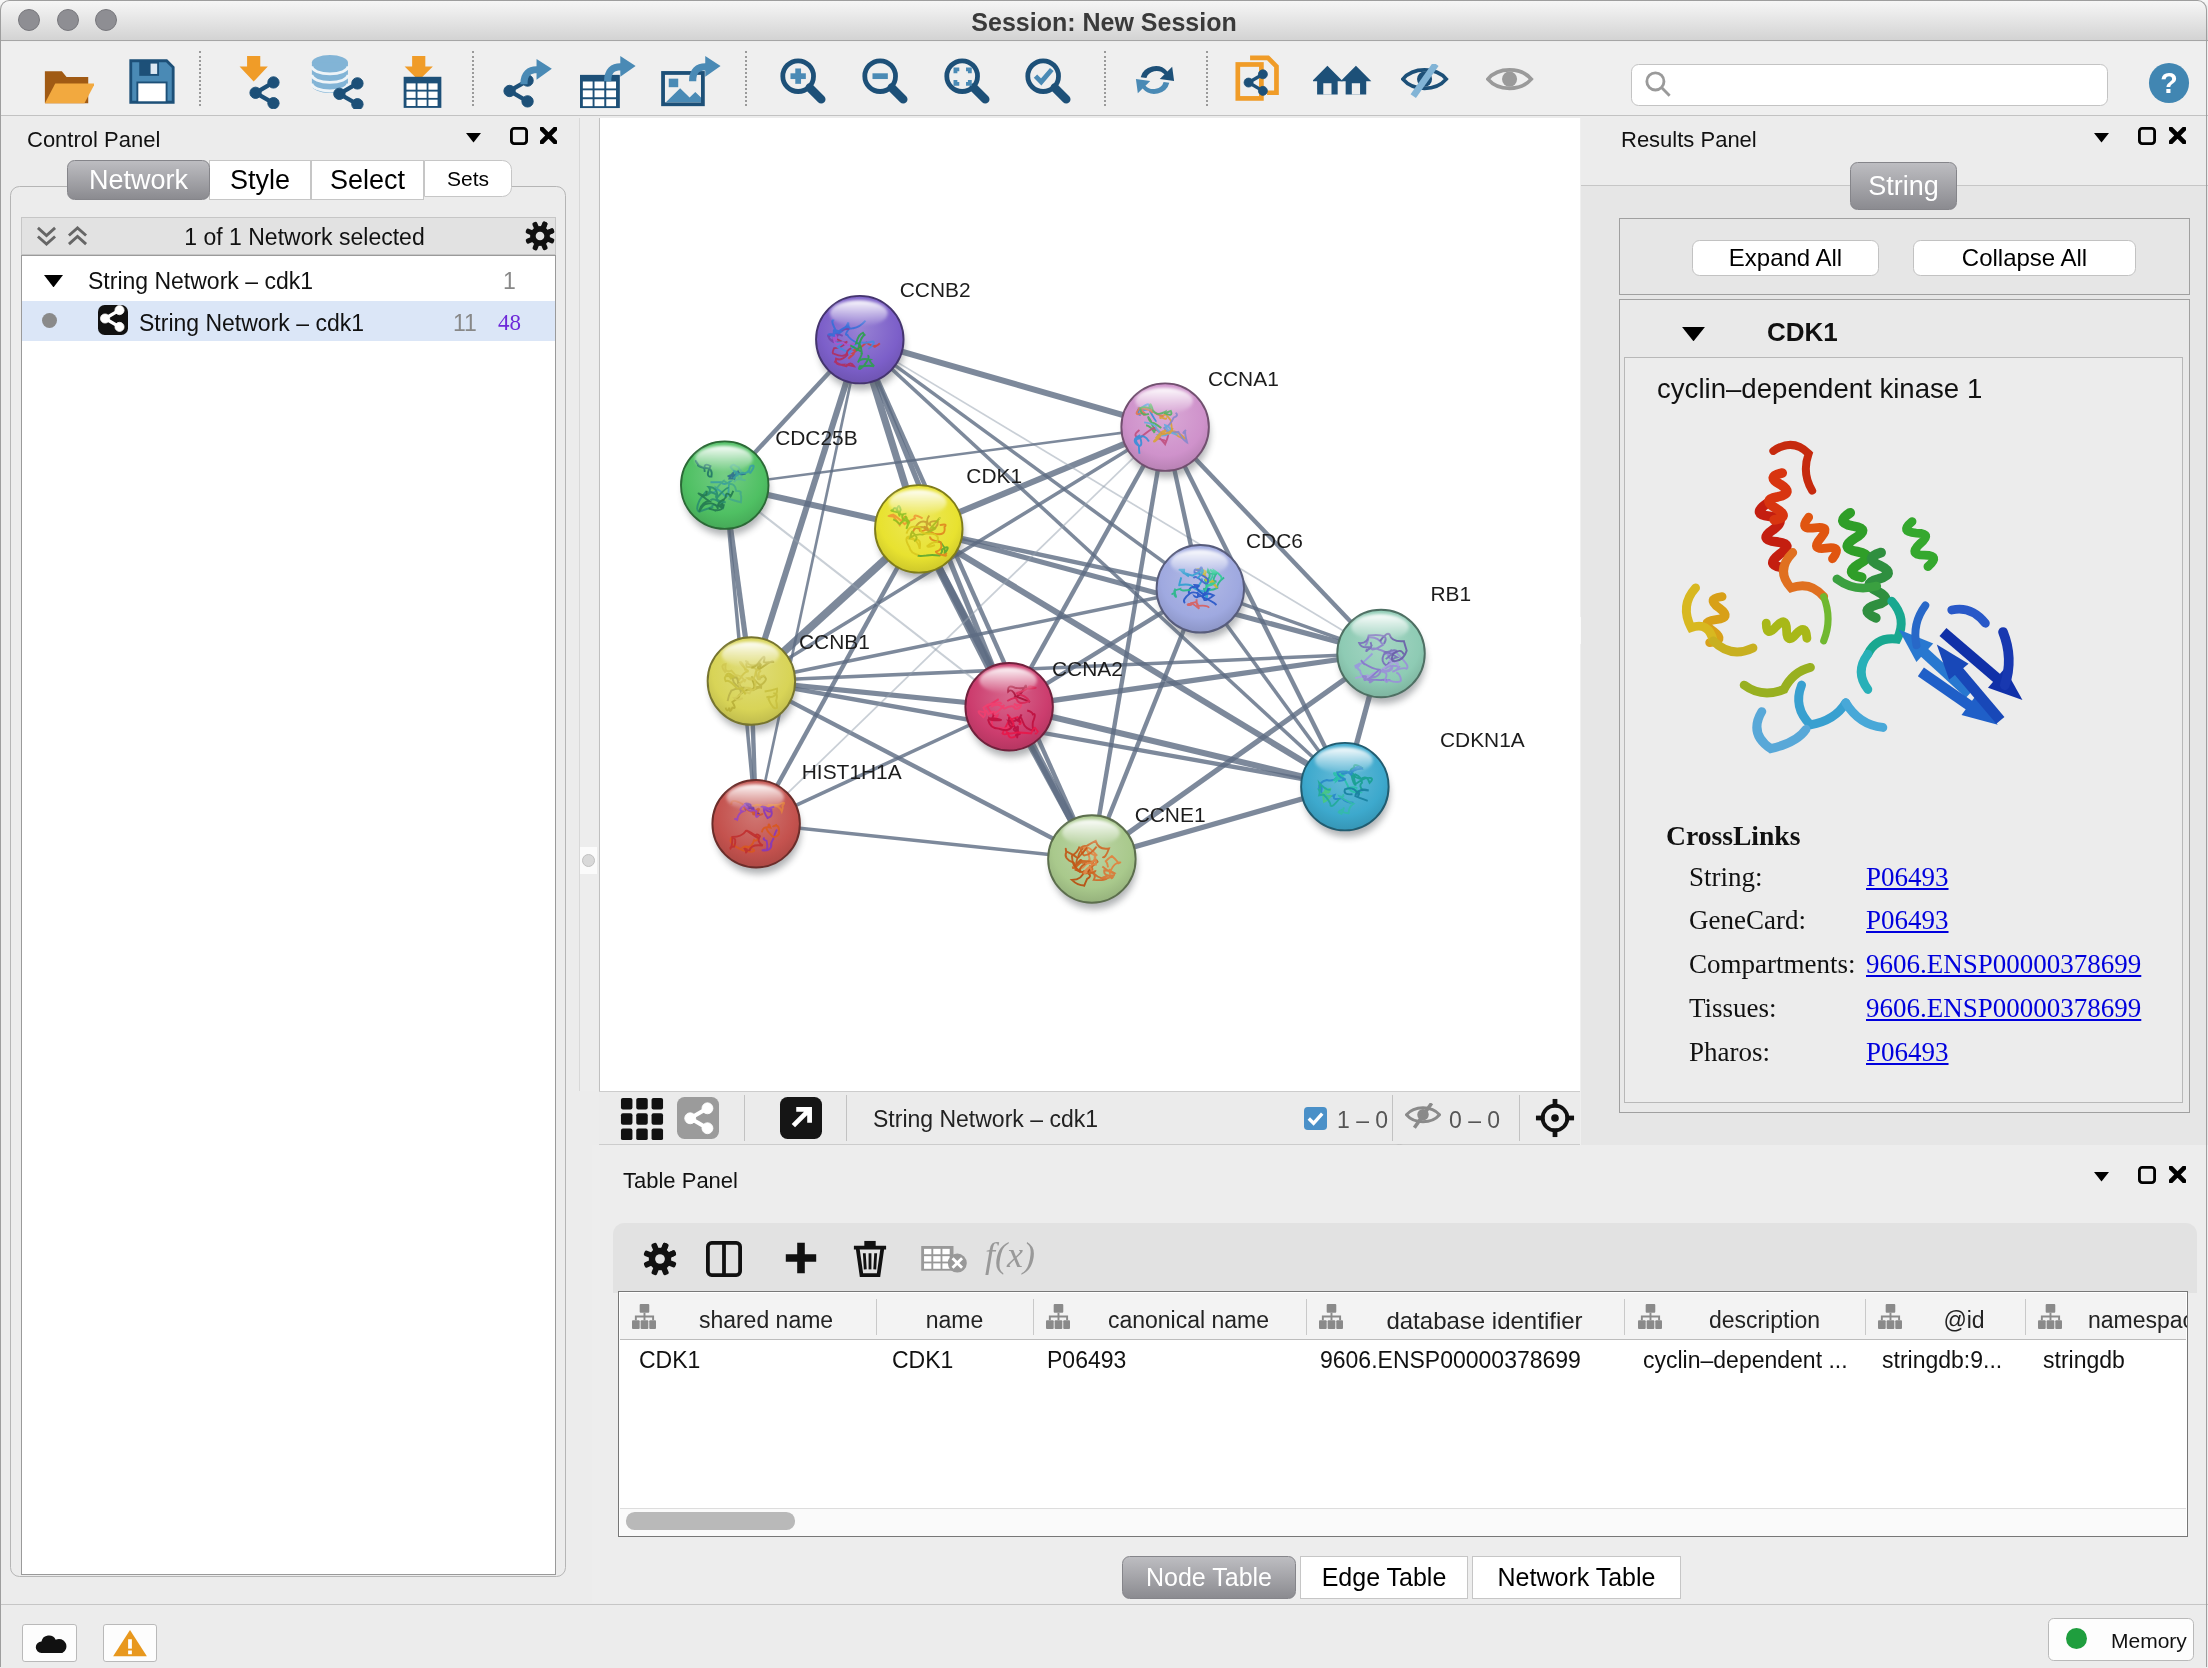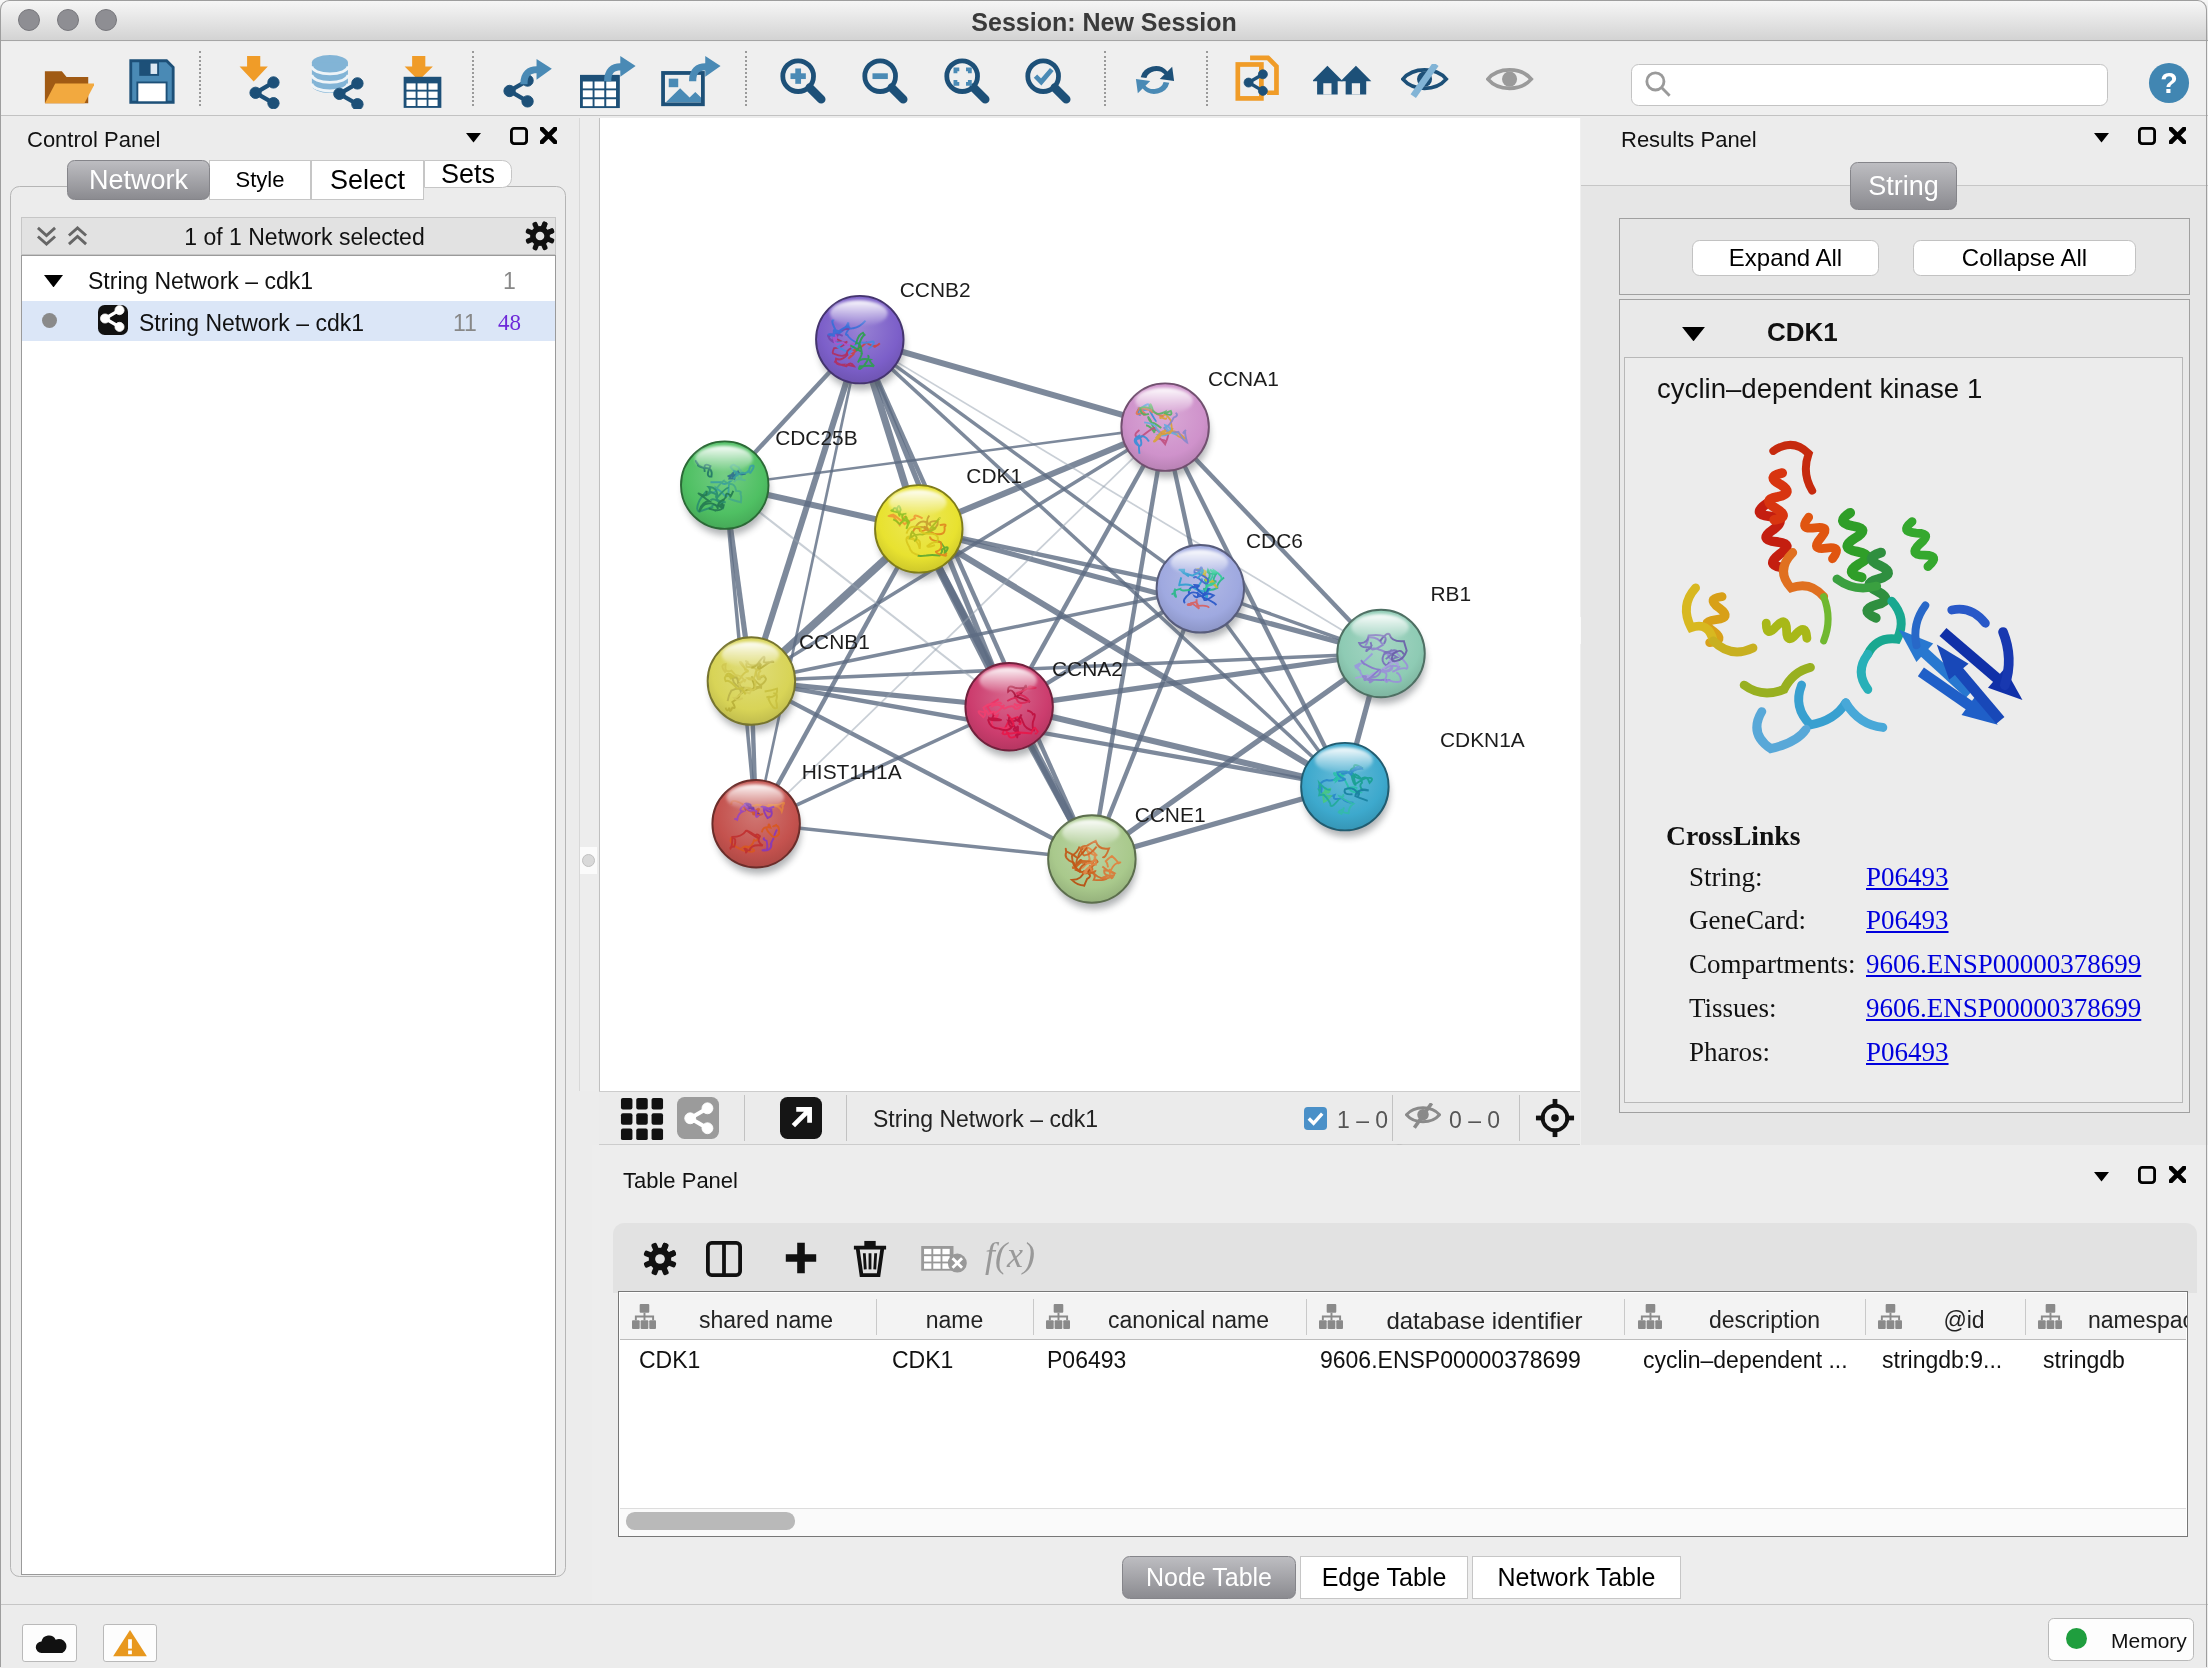--- a/index.html
+++ b/index.html
@@ -172,23 +172,23 @@
     <path d="M0 0 L16 0 L8 10 Z" fill="#000"></path>
   </svg>
 <svg style="position:absolute;left:510px;top:127px;" width="18" height="18" viewBox="0 0 19 19">
     <rect x="1.5" y="1.5" width="16" height="16" rx="3" fill="none" stroke="#000" stroke-width="3"></rect>
   </svg>
 <svg style="position:absolute;left:540px;top:127px;" width="17" height="17" viewBox="0 0 18 18">
     <path d="M2 2 L16 16 M16 2 L2 16" stroke="#000" stroke-width="5" stroke-linecap="round"></path>
   </svg>
 <div style="position:absolute;left:9.5px;top:186px;width:556px;height:1391px;background:#ececec;border:1px solid #b5b5b5;border-radius:9.5px"></div>
 <div style="position:absolute;left:67px;top:160px;width:143px;height:40px;background:linear-gradient(#bdbdc1,#8b8b90);color:#fff;border:1px solid #85858a;border-radius:7.6px;z-index:3;font-size:27px;display:flex;align-items:center;justify-content:center">Network</div>
-<div style="position:absolute;left:209px;top:160px;width:102px;height:40px;background:#fff;color:#000;border:1px solid #c6c6c6;z-index:2;font-size:22px;display:flex;align-items:center;justify-content:center">Style</div>
+<div style="position:absolute;left:209px;top:160px;width:102px;height:40px;background:#fff;color:#000;border:1px solid #c6c6c6;z-index:2;font-size:27px;display:flex;align-items:center;justify-content:center">Style</div>
 <div style="position:absolute;left:311px;top:160px;width:113px;height:40px;background:#fff;color:#000;border:1px solid #c6c6c6;z-index:2;font-size:27px;display:flex;align-items:center;justify-content:center">Select</div>
-<div style="position:absolute;left:424px;top:160px;width:88px;height:28px;background:#fff;color:#000;border:1px solid #c6c6c6;z-index:2;border-radius:0 9.5px 9.5px 0;font-size:27px;display:flex;align-items:center;justify-content:center">Sets</div>
+<div style="position:absolute;left:424px;top:160px;width:88px;height:37px;background:#fff;color:#000;border:1px solid #c6c6c6;z-index:2;border-radius:0 9.5px 9.5px 0;font-size:21px;display:flex;align-items:center;justify-content:center">Sets</div>
 <div style="position:absolute;left:21px;top:217px;width:535px;height:38px;background:#e2e2e2;border:1px solid #c6c6c6"></div>
 <svg style="position:absolute;left:36px;top:226px;" width="21" height="20" viewBox="0 0 22 21">
     <path d="M2 2 L11 10 L20 2 M2 11 L11 19 L20 11" fill="none" stroke="#666" stroke-width="3"></path>
   </svg>
 <svg style="position:absolute;left:67px;top:226px;" width="21" height="20" viewBox="0 0 22 21">
     <path d="M2 10 L11 2 L20 10 M2 19 L11 11 L20 19" fill="none" stroke="#666" stroke-width="3"></path>
   </svg>
 <div style="position:absolute;left:37px;top:224px;width:535px;text-align:center;font-size:23px;color:#111;font-weight:normal;white-space:nowrap;line-height:1.15;">1 of 1 Network selected</div>
 <svg style="position:absolute;left:524px;top:220px;" width="32" height="32" viewBox="0 0 34 34">
     <g fill="#111">

